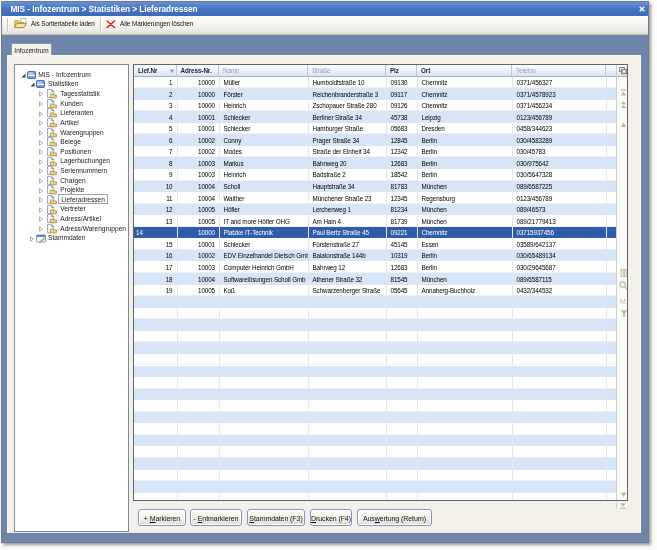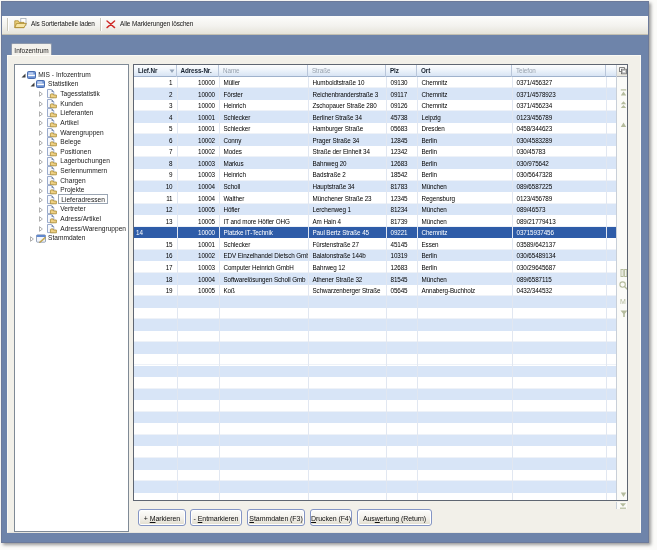--- a/index.html
+++ b/index.html
@@ -30,20 +30,26 @@
 .gc{position:absolute;top:0;height:11.56px;line-height:11.9px;font-size:6.3px;color:#000;white-space:nowrap;overflow:hidden;letter-spacing:-0.1px;padding-top:0.5px;}
 .rt{text-align:right;}
 .sel .gc{color:#fff;}
 .vline{position:absolute;top:11.5px;width:1px;background:#e1e7f1;}
 #strip{left:482px;top:0;width:11px;height:435px;background:#fbfbf8;border-left:1px solid #c8cfd8;overflow:hidden;}
 .btn{position:absolute;top:453px;height:17px;background:linear-gradient(180deg,#fdfdfb 0%,#f2f0ea 55%,#e0dccd 100%);border:1px solid #8495c5;border-radius:3px;font-size:7px;letter-spacing:-0.08px;line-height:17px;text-align:center;color:#101010;box-shadow:inset 0 0 0 1px #fff;}
 .btn u{text-decoration:underline;text-underline-offset:1px;}
 svg{display:block;}
 </style></head><body>
 <div class="abs" id="win">
+ <div class="abs" id="tbar">
+   <div class="abs t">MIS - Infozentrum &gt; Statistiken &gt; Lieferadressen</div>
+   <svg class="abs" style="right:3.5px;top:4px" width="6" height="6" viewBox="0 0 6 6">
+        <path d="M0.7 0.7 L5.3 5.3 M5.3 0.7 L0.7 5.3" stroke="#f4f7fc" stroke-width="1.5"></path>
+      </svg>
+ </div>
  <div class="abs" id="tool">
    <div class="abs tool-grip"></div>
    <svg class="abs" style="left:12px;top:2.8px" width="13" height="11" viewBox="0 0 13 11">
      <rect x="6.8" y="0.5" width="5.2" height="6.8" fill="#fefefe" stroke="#9aa4b0" stroke-width="0.7"></rect>
      <path d="M0.8 2.8 L0.8 9.6 L10 9.6 L10 4.4 L5.2 4.4 L4.3 2.8 Z" fill="#edd27e" stroke="#a8862a" stroke-width="0.8"></path>
      <path d="M0.8 9.6 L2.6 5.4 L12.4 5.4 L10 9.6 Z" fill="#f6e4a4" stroke="#a8862a" stroke-width="0.8"></path>
    </svg>
    <div class="abs tool-txt" style="left:29px;">Als Sortiertabelle laden</div>
    <div class="abs tool-sep"></div>
    <svg class="abs" style="left:104px;top:4px" width="10" height="9" viewBox="0 0 10 9">

